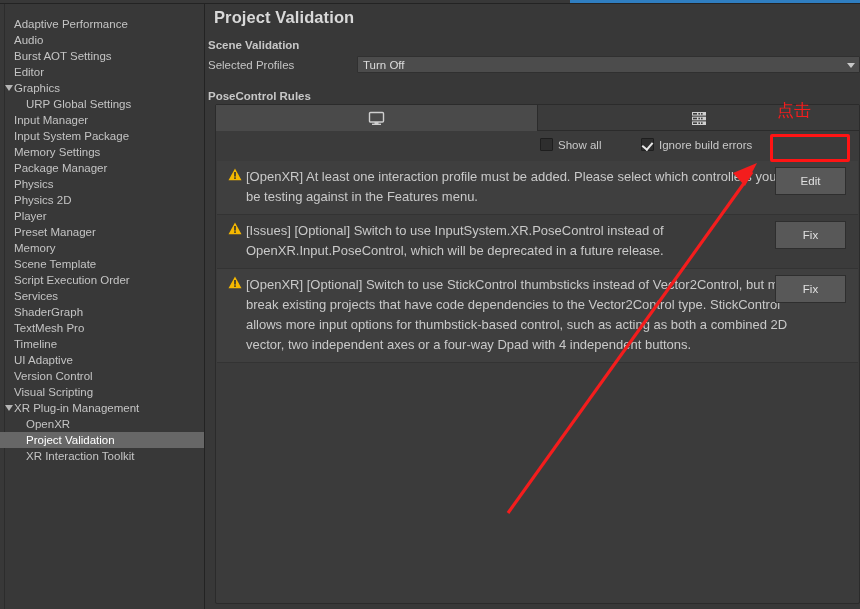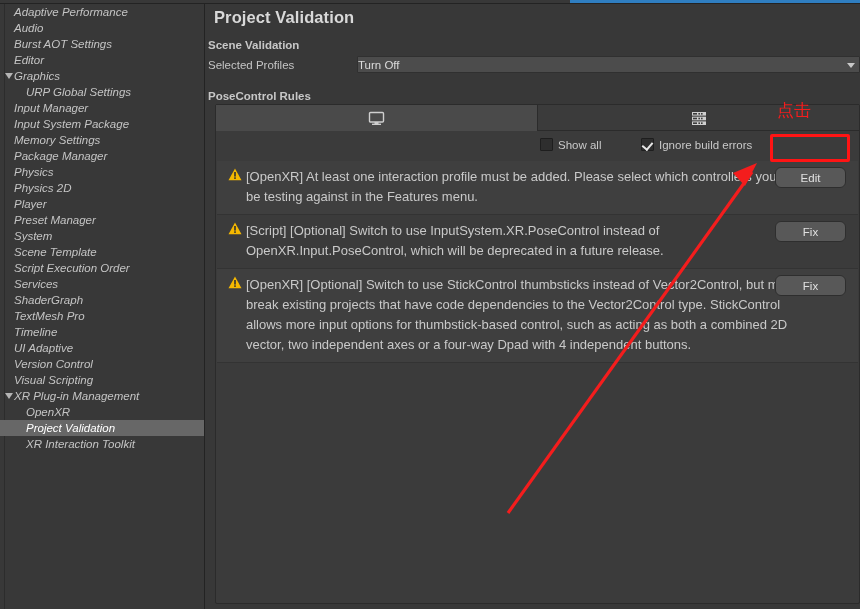--- a/index.html
+++ b/index.html
@@ -34,21 +34,21 @@
     width: 205px; height: 605px;
     background: #383838;
     border-right: 1px solid #232323;
     overflow: hidden;
   }
   .sb-rail {
     position: absolute; left: 0; top: 0; width: 5px; height: 605px;
     background: #383838;
     border-right: 1px solid #2c2c2c;
   }
-  .sb-list { position: absolute; left: 0; top: 0; width: 204px; font-style: italic; }
+  .sb-list { position: absolute; left: 0; top: 12px; width: 204px; }
   .sb-item {
     position: relative;
     height: 16px; line-height: 16px;
     font-size: 11.5px;
     color: #c4c4c4;
     white-space: nowrap;
     padding-left: 14px;
   }
   .sb-item.depth1 { padding-left: 26px; }
   .sb-item.selected { background: #676767; color: #ffffff; }
@@ -91,20 +91,21 @@
     left: 151px; top: 52px;
     width: 503px; height: 17px;
     background: #4c4c4c;
     border: 1px solid #303030;
     border-radius: 1px;
     display: flex; align-items: center;
     cursor: default;
   }
   #profiles-dropdown .val {
     font-size: 11.5px; color: #dcdcdc;
+    padding-left: 5px;
   }
   #profiles-dropdown .caret {
     position: absolute; right: 4px; top: 6px;
     width: 0; height: 0;
     border-left: 4px solid transparent;
     border-right: 4px solid transparent;
     border-top: 5px solid #c9c9c9;
   }
 
   
@@ -198,24 +199,24 @@
   .issue-text {
     margin-left: 29px;
     margin-right: 56px;
     font-size: 13px;
     line-height: 20px;
     color: #c9c9c9;
   }
   .issue-btn {
     position: absolute;
     right: 12px; top: 6px;
-    width: 71px; height: 21px;
+    width: 71px; height: 28px;
     background: #585858;
     border: 1px solid #2e2e2e;
-    border-radius: 6px;
+    border-radius: 0;
     font-size: 11.5px;
     color: #e0e0e0;
     display: flex; align-items: center; justify-content: center;
     cursor: default;
   }
 
   
   #fixall-btn {
     position: absolute;
     left: 551px; top: 30px;
@@ -285,21 +286,21 @@
           </span><span>Graphics</span></div>
         <div class="sb-item depth1"><span>URP Global Settings</span></div>
         <div class="sb-item"><span>Input Manager</span></div>
         <div class="sb-item"><span>Input System Package</span></div>
         <div class="sb-item"><span>Memory Settings</span></div>
         <div class="sb-item"><span>Package Manager</span></div>
         <div class="sb-item"><span>Physics</span></div>
         <div class="sb-item"><span>Physics 2D</span></div>
         <div class="sb-item"><span>Player</span></div>
         <div class="sb-item"><span>Preset Manager</span></div>
-        <div class="sb-item"><span>System</span></div>
+        <div class="sb-item"><span>Memory</span></div>
         <div class="sb-item"><span>Scene Template</span></div>
         <div class="sb-item"><span>Script Execution Order</span></div>
         <div class="sb-item"><span>Services</span></div>
         <div class="sb-item"><span>ShaderGraph</span></div>
         <div class="sb-item"><span>TextMesh Pro</span></div>
         <div class="sb-item"><span>Timeline</span></div>
         <div class="sb-item"><span>UI Adaptive</span></div>
         <div class="sb-item"><span>Version Control</span></div>
         <div class="sb-item"><span>Visual Scripting</span></div>
         <div class="sb-item"><span class="sb-arrow">
@@ -389,21 +390,21 @@
             <div class="issue-btn">Edit</div>
           </div>
           <div class="issue alt">
             <span class="warn-icon">
               <svg width="14" height="13" viewBox="0 0 14 13">
                 <polygon points="7,0.6 13.5,12.2 0.5,12.2" fill="#f5b800"></polygon>
                 <rect x="6.2" y="4" width="1.6" height="4.6" fill="#2e2e2e"></rect>
                 <rect x="6.2" y="9.3" width="1.6" height="1.6" fill="#2e2e2e"></rect>
               </svg>
             </span>
-            <div class="issue-text">[Script] [Optional] Switch to use InputSystem.XR.PoseControl instead of OpenXR.Input.PoseControl, which will be deprecated in a future release.</div>
+            <div class="issue-text">[Issues] [Optional] Switch to use InputSystem.XR.PoseControl instead of OpenXR.Input.PoseControl, which will be deprecated in a future release.</div>
             <div class="issue-btn">Fix</div>
           </div>
           <div class="issue">
             <span class="warn-icon">
               <svg width="14" height="13" viewBox="0 0 14 13">
                 <polygon points="7,0.6 13.5,12.2 0.5,12.2" fill="#f5b800"></polygon>
                 <rect x="6.2" y="4" width="1.6" height="4.6" fill="#2e2e2e"></rect>
                 <rect x="6.2" y="9.3" width="1.6" height="1.6" fill="#2e2e2e"></rect>
               </svg>
             </span>

